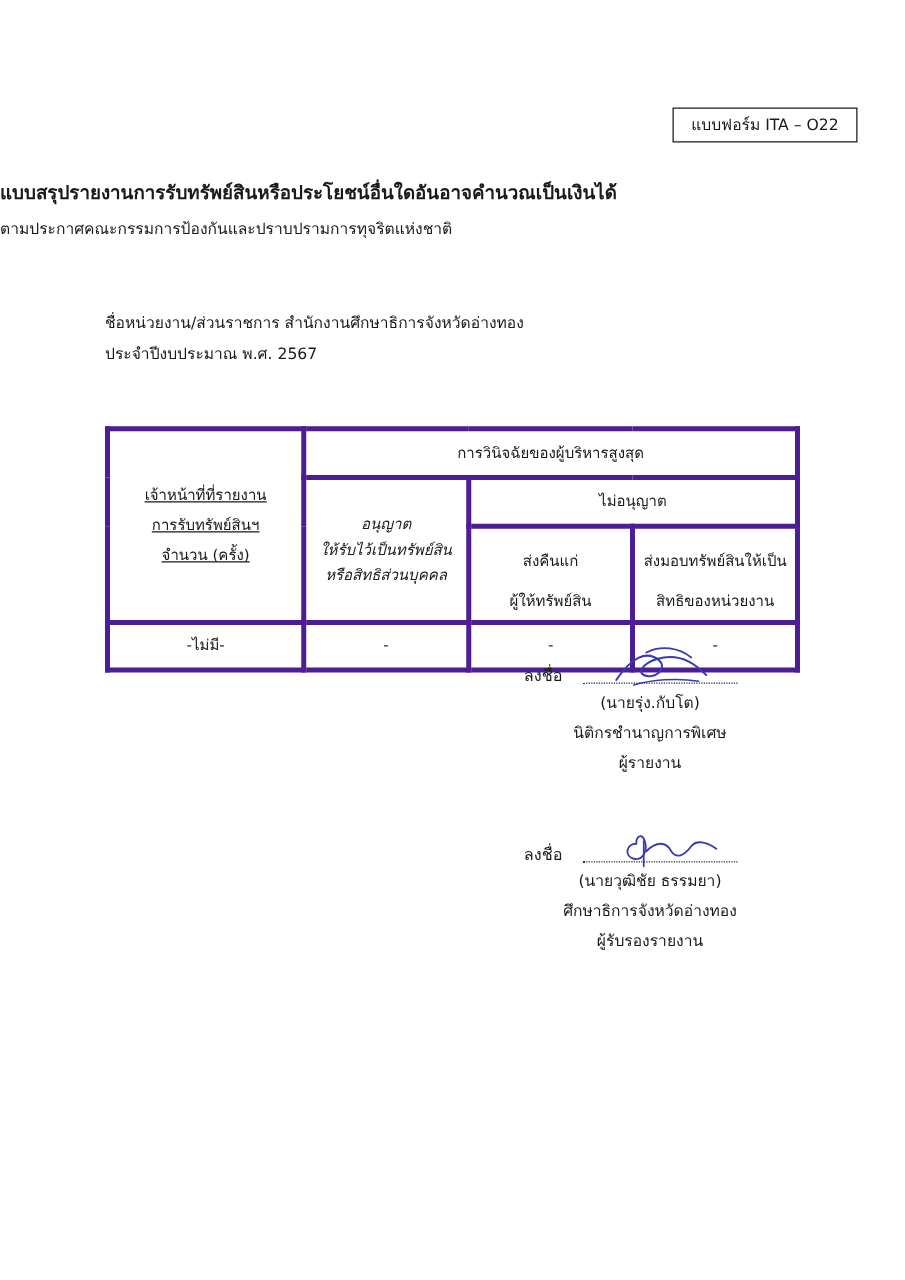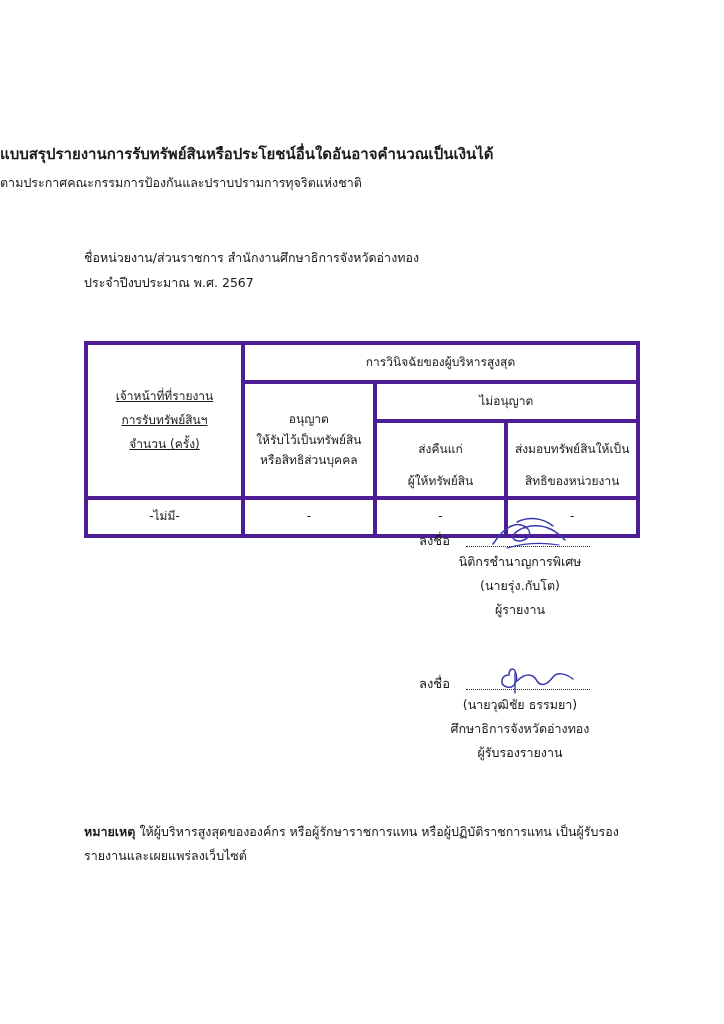--- a/index.html
+++ b/index.html
@@ -110,20 +110,21 @@
   }
   .cell-officer div {
     line-height: 2.0;
   }
   .row-head-diag {
     height: 27px;
   }
   .cell-allow {
     height: 91px;
     padding: 6px 8px;
+    font-style: italic;
   }
   .cell-allow div { line-height: 1.7; }
   .cell-sub {
     height: 64px;
     padding: 6px 8px;
   }
   .cell-sub div { line-height: 1.7; margin-top: 12px; }
   .row-data td {
     height: 26px;
   }
@@ -182,20 +183,23 @@
   }
   .note-label {
     font-weight: bold;
   }
 </style>
 </head>
 <body>
 
 <div class="page">
 
+  <div class="form-code-box">
+    <span>แบบฟอร์ม ITA – O22</span>
+  </div>
 
   <div class="title-block">
     <div class="title-main">แบบสรุปรายงานการรับทรัพย์สินหรือประโยชน์อื่นใดอันอาจคำนวณเป็นเงินได้</div>
     <div class="title-sub1">ตามประกาศคณะกรรมการป้องกันและปราบปรามการทุจริตแห่งชาติ</div>
   </div>
 
   <div class="org-block">
     <div class="org-line">ชื่อหน่วยงาน/ส่วนราชการ  สำนักงานศึกษาธิการจังหวัดอ่างทอง</div>
     <div class="org-line">ประจำปีงบประมาณ พ.ศ. 2567</div>
   </div>
@@ -245,22 +249,22 @@
       <span class="dotline"></span>
       <span class="scribble scribble1">
         <svg width="110" height="46" viewBox="0 0 110 46" fill="none" xmlns="http://www.w3.org/2000/svg">
           <path d="M6 30 C 18 12, 30 6, 40 14 C 48 21, 36 30, 28 26 C 22 23, 30 14, 44 12 C 60 10, 70 18, 78 26" stroke="#3a3ab0" stroke-width="1.6" fill="none" stroke-linecap="round"></path>
           <path d="M30 8 C 42 2, 56 4, 66 12" stroke="#3a3ab0" stroke-width="1.4" fill="none" stroke-linecap="round"></path>
           <path d="M20 34 C 34 30, 54 28, 72 31" stroke="#3a3ab0" stroke-width="1.2" fill="none" stroke-linecap="round"></path>
         </svg>
       </span>
     </div>
     <div class="sig-names">
+      <div class="sig-name">(นายรุ่ง.กับโต)</div>
       <div class="sig-name">นิติกรชำนาญการพิเศษ</div>
-      <div class="sig-name">(นายรุ่ง.กับโต)</div>
       <div class="sig-name">ผู้รายงาน</div>
     </div>
   </div>
 
   <div class="sig-block sig2">
     <div class="sig-line-row">
       <span class="sig-label">ลงชื่อ</span>
       <span class="dotline"></span>
       <span class="scribble scribble2">
         <svg width="100" height="40" viewBox="0 0 100 40" fill="none" xmlns="http://www.w3.org/2000/svg">
@@ -270,19 +274,14 @@
         </svg>
       </span>
     </div>
     <div class="sig-names">
       <div class="sig-name">(นายวุฒิชัย  ธรรมยา)</div>
       <div class="sig-name">ศึกษาธิการจังหวัดอ่างทอง</div>
       <div class="sig-name">ผู้รับรองรายงาน</div>
     </div>
   </div>
 
-  <div class="note-block">
-    <span class="note-label">หมายเหตุ</span>
-    <span>ให้ผู้บริหารสูงสุดขององค์กร หรือผู้รักษาราชการแทน หรือผู้ปฏิบัติราชการแทน เป็นผู้รับรอง</span>
-    <div>รายงานและเผยแพร่ลงเว็บไซต์</div>
-  </div>
 
 </div>
 
 </body></html>

